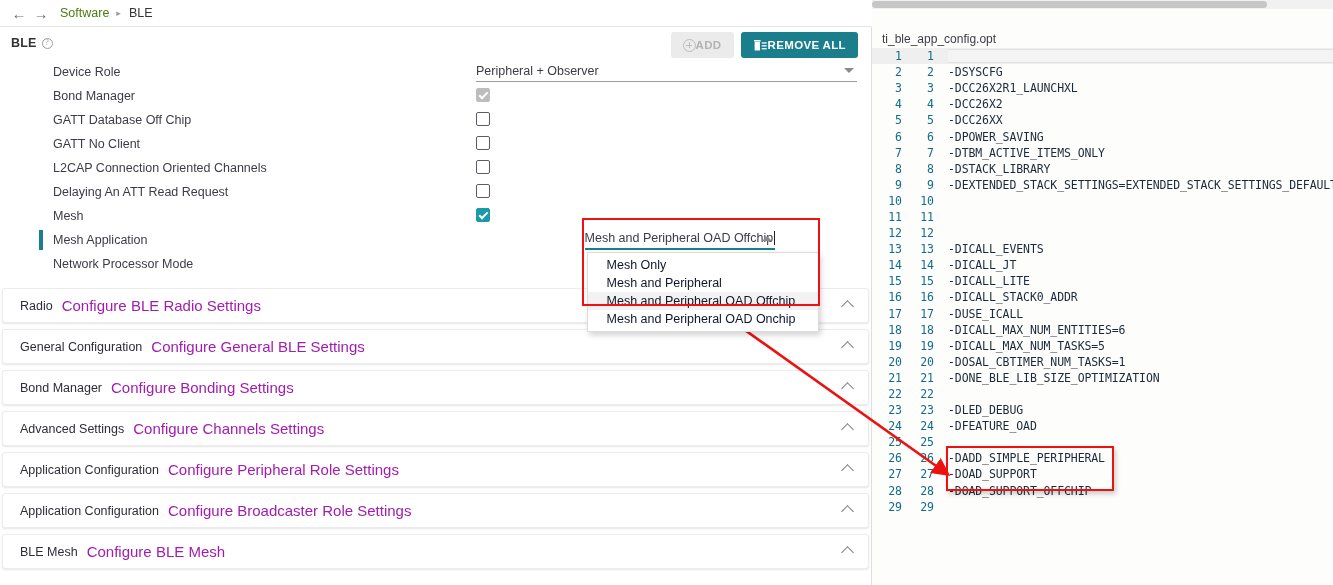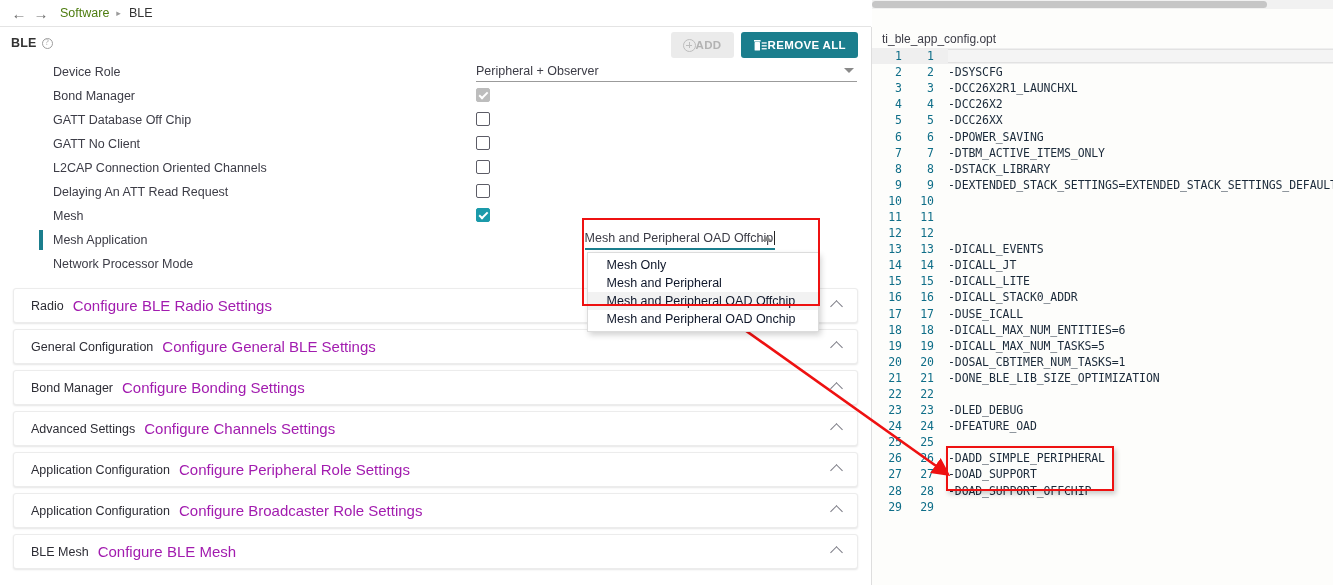--- a/index.html
+++ b/index.html
@@ -123,21 +123,21 @@
     height: 18px; display: flex; align-items: center; padding-left: 19px;
     font-size: 12.5px; color: #0f172a; white-space: nowrap; cursor: pointer;
   }
   .combo-opt.sel { background: #f2f2f2; }
   .redbox-combo {
     position: absolute; left: -3px; top: -10px; width: 238px; height: 88px;
     border: 2.5px solid #ee1111; z-index: 45; pointer-events: none;
   }
 
   
-  .accordions { position: relative; margin-top: 12px; padding: 0 13px; }
+  .accordions { position: relative; margin-top: 12px; padding: 0 2px; }
   .acc {
     position: relative; height: 35px; background: #ffffff;
     border: 1px solid #ececec; border-radius: 3px;
     box-shadow: 0 1px 2px rgba(0,0,0,0.10);
     display: flex; align-items: center; padding-left: 17px; margin-bottom: 6px;
   }
   .acc-title { font-size: 12.5px; color: #2d2d35; }
   .acc-desc { font-size: 15px; color: #a21caf; margin-left: 9px; }
   .acc-chev {
     position: absolute; right: 16px; top: 13px; width: 9px; height: 9px;

